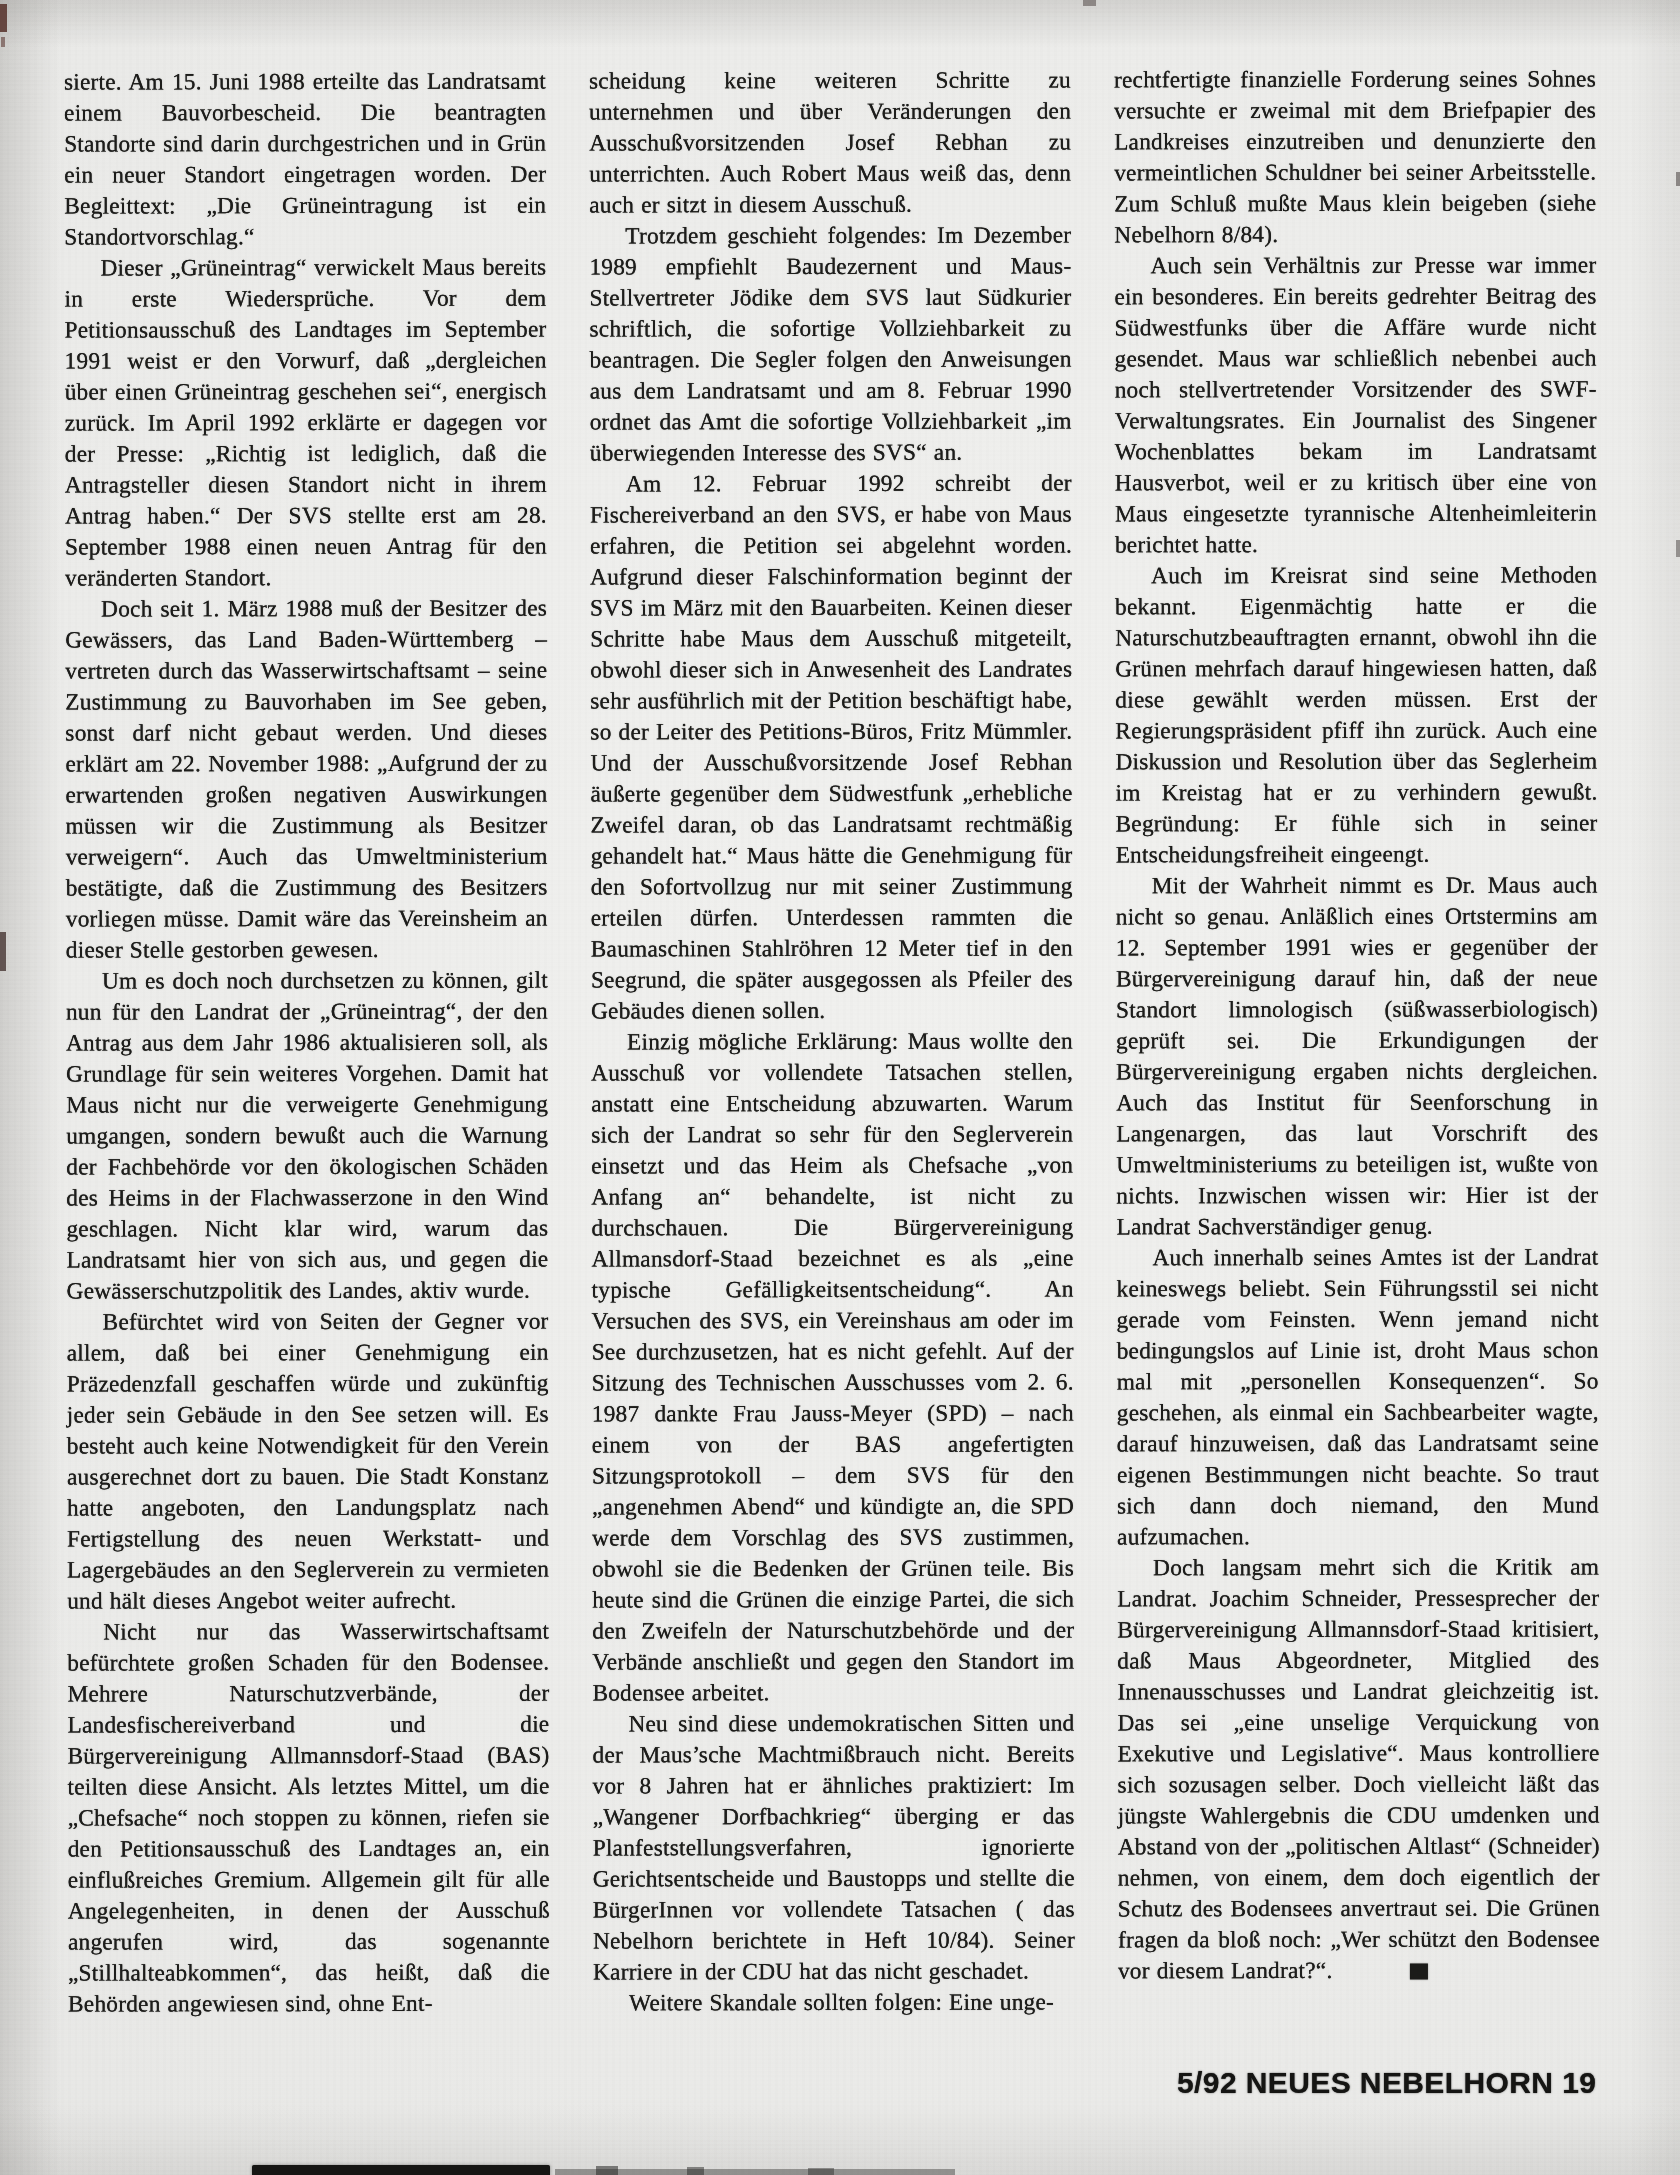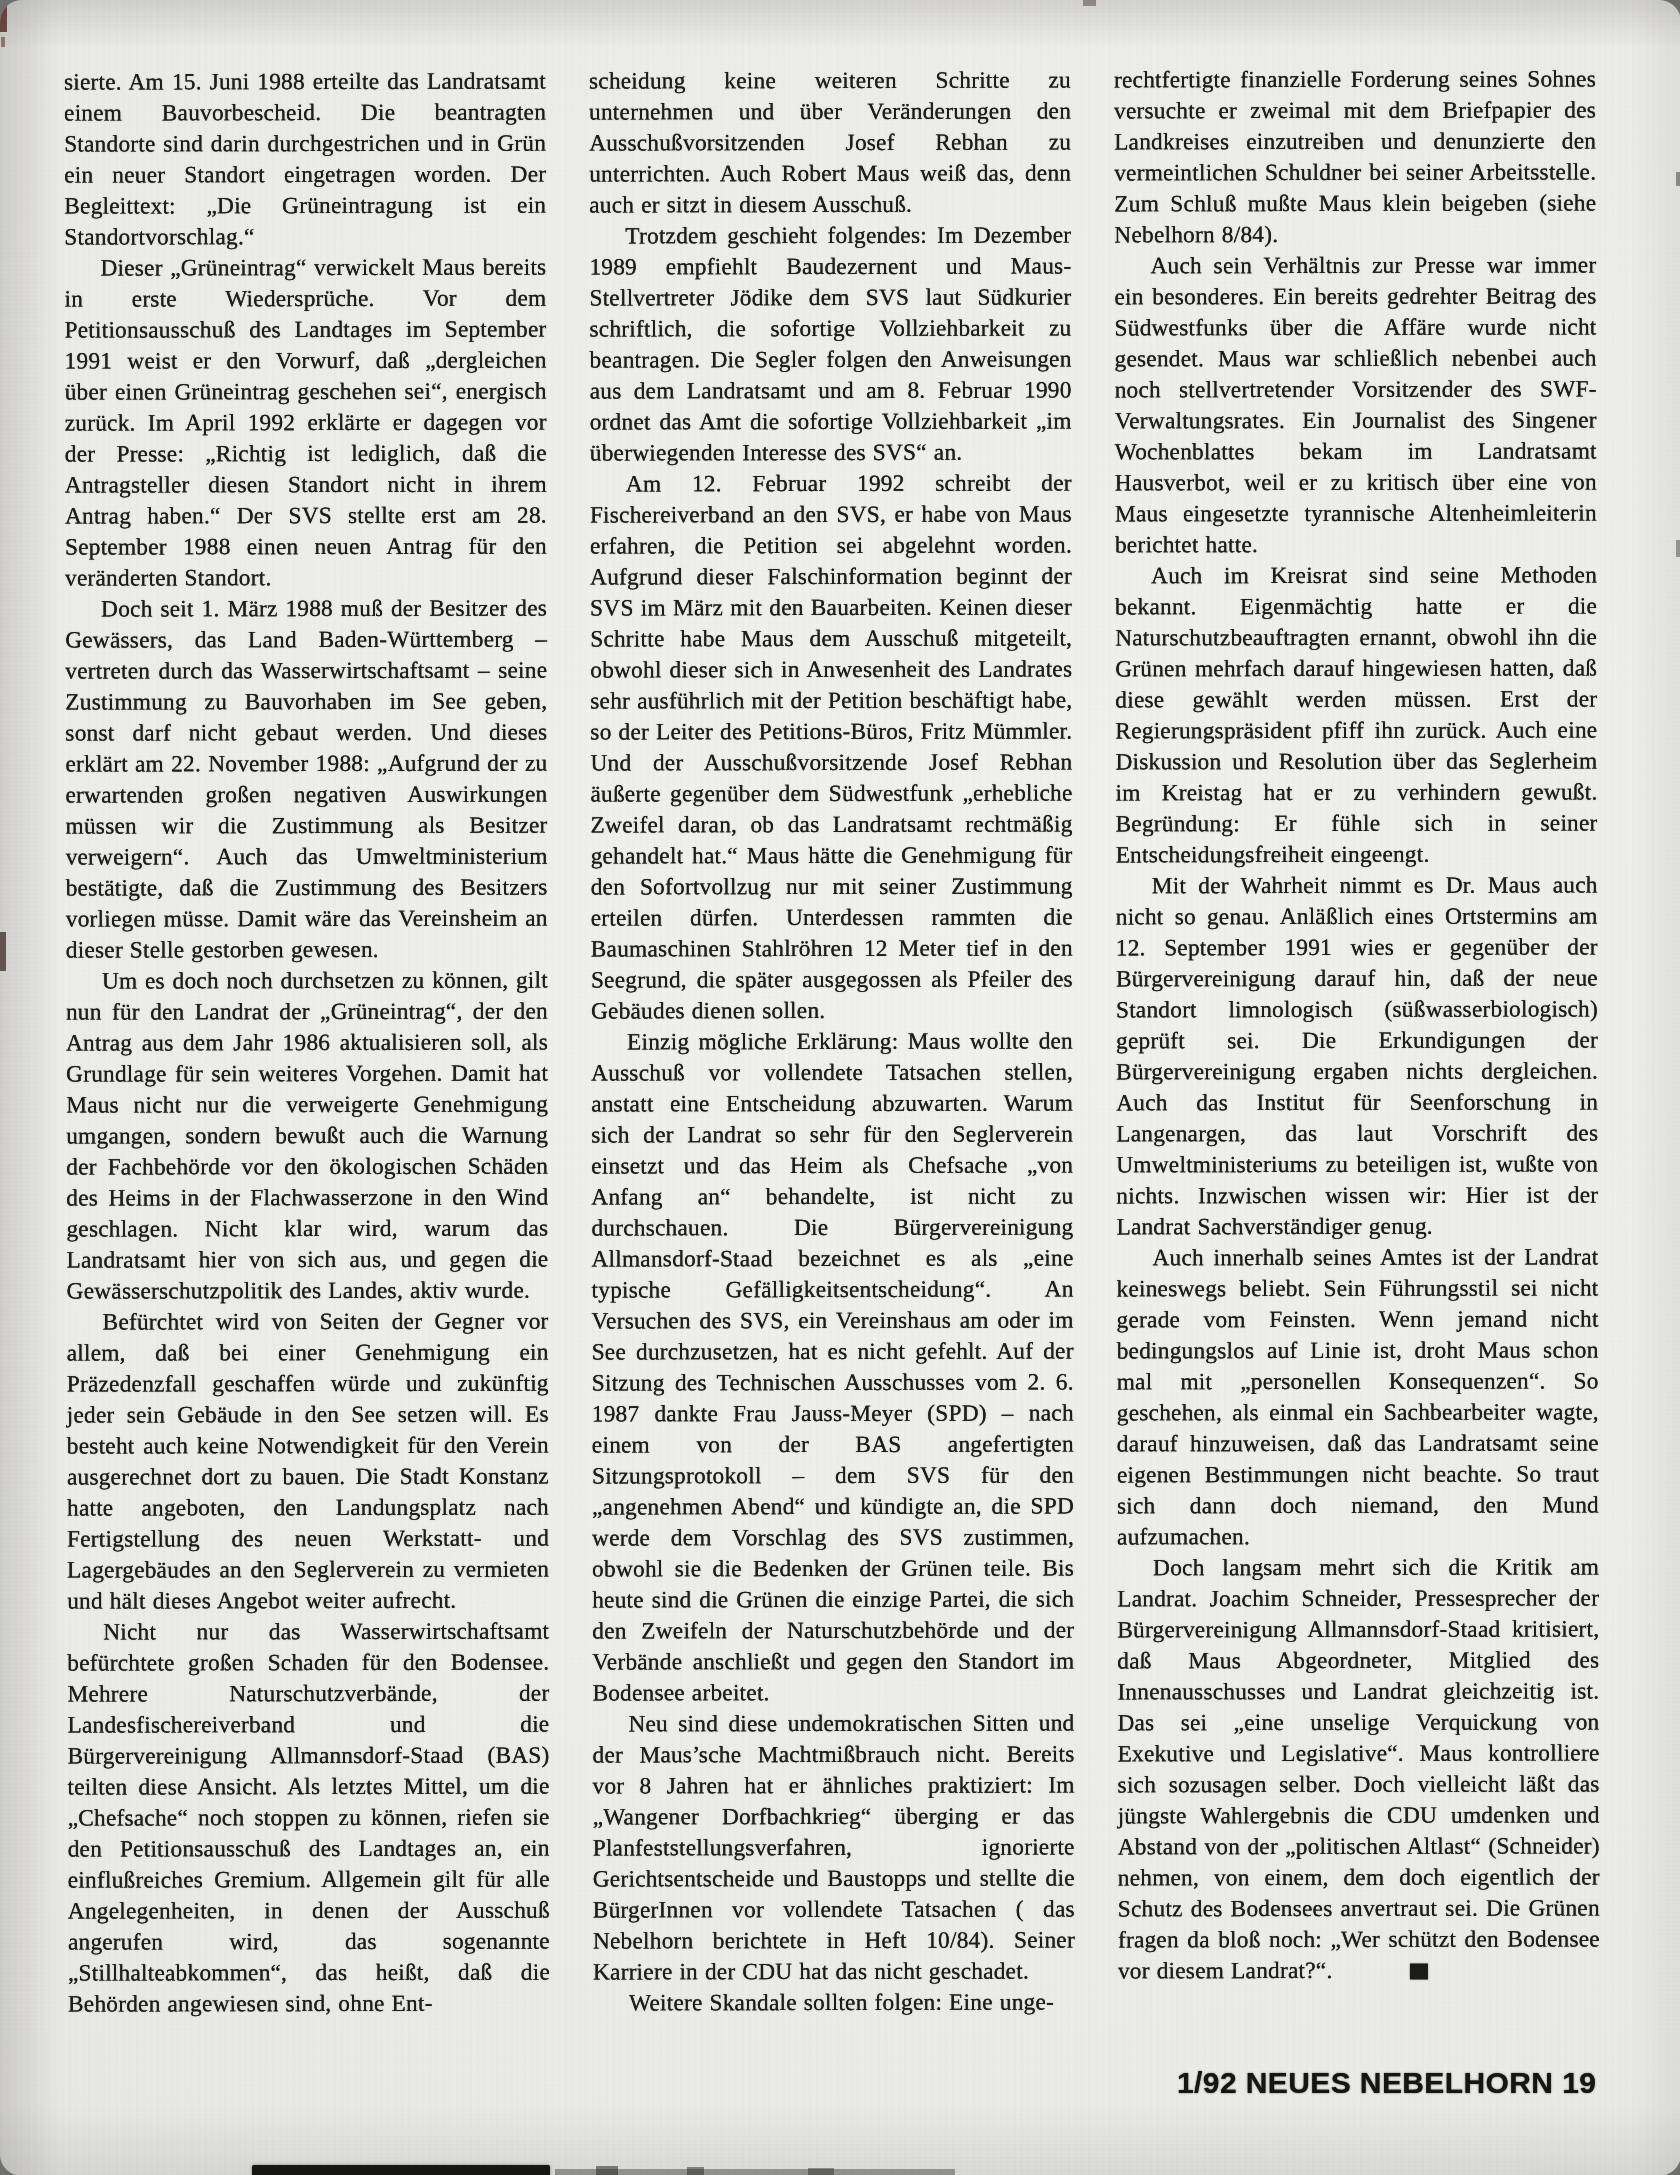--- a/index.html
+++ b/index.html
@@ -1,20 +1,19 @@
 <!DOCTYPE html>
 <html style="font-size:13.6px"><head>
 <meta charset="utf-8">
 <style>
   html,body{margin:0;padding:0;background:#6f6f6f;}
   .page{
     position:relative;width:1681px;height:2176px;overflow:hidden;
     background:radial-gradient(ellipse 120% 90% at 58% 42%, #f1f1ef 0%, #ebebe9 55%, #e4e4e2 100%);
     font-family:"Liberation Serif","DejaVu Serif",serif;
-    border-radius:22px;
   }
   .vignette{
     position:absolute;inset:0;pointer-events:none;
     background:
       linear-gradient(to right, rgba(104,101,97,.22), rgba(104,101,97,0) 61px),
       linear-gradient(to bottom, rgba(104,101,97,.20), rgba(104,101,97,0) 48px),
       linear-gradient(to left, rgba(124,121,117,.12), rgba(124,121,117,0) 51px),
       linear-gradient(to top, rgba(114,111,107,.15), rgba(114,111,107,0) 72px);
   }
   .noise{
@@ -86,21 +85,21 @@
     <div class="col">
       <p>rechtfertigte finanzielle Forderung seines Sohnes versuchte er zweimal mit dem Briefpapier des Landkreises einzutreiben und denunzierte den vermeintlichen Schuldner bei seiner Arbeitsstelle. Zum Schluß mußte Maus klein beigeben (siehe Nebelhorn 8/84).</p>
       <p class="ind">Auch sein Verhältnis zur Presse war immer ein besonderes. Ein bereits gedrehter Beitrag des Südwestfunks über die Affäre wurde nicht gesendet. Maus war schließlich nebenbei auch noch stellvertretender Vorsitzender des SWF-Verwaltungsrates. Ein Journalist des Singener Wochenblattes bekam im Landratsamt Hausverbot, weil er zu kritisch über eine von Maus eingesetzte tyrannische Altenheimleiterin berichtet hatte.</p>
       <p class="ind">Auch im Kreisrat sind seine Methoden bekannt. Eigenmächtig hatte er die Naturschutzbeauftragten ernannt, obwohl ihn die Grünen mehrfach darauf hingewiesen hatten, daß diese gewählt werden müssen. Erst der Regierungspräsident pfiff ihn zurück. Auch eine Diskussion und Resolution über das Seglerheim im Kreistag hat er zu verhindern gewußt. Begründung: Er fühle sich in seiner Entscheidungsfreiheit eingeengt.</p>
       <p class="ind">Mit der Wahrheit nimmt es Dr. Maus auch nicht so genau. Anläßlich eines Ortstermins am 12. September 1991 wies er gegenüber der Bürgervereinigung darauf hin, daß der neue Standort limnologisch (süßwasserbiologisch) geprüft sei. Die Erkundigungen der Bürgervereinigung ergaben nichts dergleichen. Auch das Institut für Seenforschung in Langenargen, das laut Vorschrift des Umweltministeriums zu beteiligen ist, wußte von nichts. Inzwischen wissen wir: Hier ist der Landrat Sachverständiger genug.</p>
       <p class="ind">Auch innerhalb seines Amtes ist der Landrat keineswegs beliebt. Sein Führungsstil sei nicht gerade vom Feinsten. Wenn jemand nicht bedingungslos auf Linie ist, droht Maus schon mal mit „personellen Konsequenzen“. So geschehen, als einmal ein Sachbearbeiter wagte, darauf hinzuweisen, daß das Landratsamt seine eigenen Bestimmungen nicht beachte. So traut sich dann doch niemand, den Mund aufzumachen.</p>
       <p class="ind"><span>Doch langsam mehrt sich die Kritik am Landrat. Joachim Schneider, Pressesprecher der Bürgervereinigung Allmannsdorf-Staad kritisiert, daß Maus Abgeordneter, Mitglied des Innenausschusses und Landrat gleichzeitig ist. Das sei „eine unselige Verquickung von Exekutive und Legislative“. Maus kontrolliere sich sozusagen selber. Doch vielleicht läßt das jüngste Wahlergebnis die CDU umdenken und Abstand von der „politischen Altlast“ (Schneider) nehmen, von einem, dem doch eigentlich der Schutz des Bodensees anvertraut sei. Die Grünen fragen da bloß noch: „Wer schützt den Bodensee vor diesem Landrat?“.</span><span class="endsq"></span></p>
     </div>
   </div>
 
-  <div class="footer">1/92 NEUES NEBELHORN 19</div>
+  <div class="footer">5/92 NEUES NEBELHORN 19</div>
 
   <div class="artifact a-left-top"></div>
   <div class="artifact a-left-top2"></div>
   <div class="artifact a-left-mid"></div>
   <div class="artifact a-top-mid"></div>
   <div class="artifact a-right-1"></div>
   <div class="artifact a-right-2"></div>
   <div class="artifact a-bar-dark"></div>
   <div class="artifact a-bar-gray"></div>
   <div class="artifact a-bar-nub1"></div>

